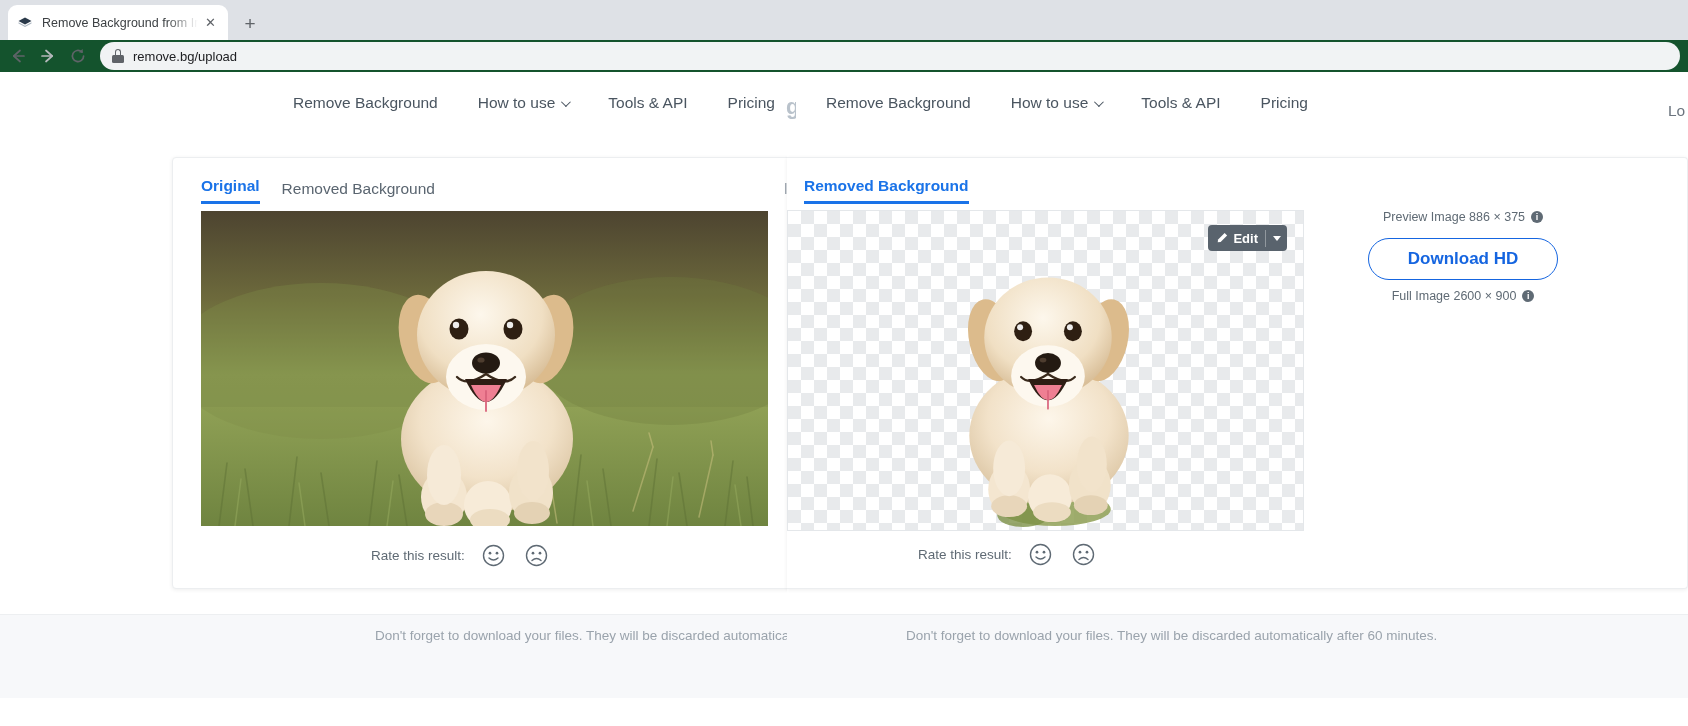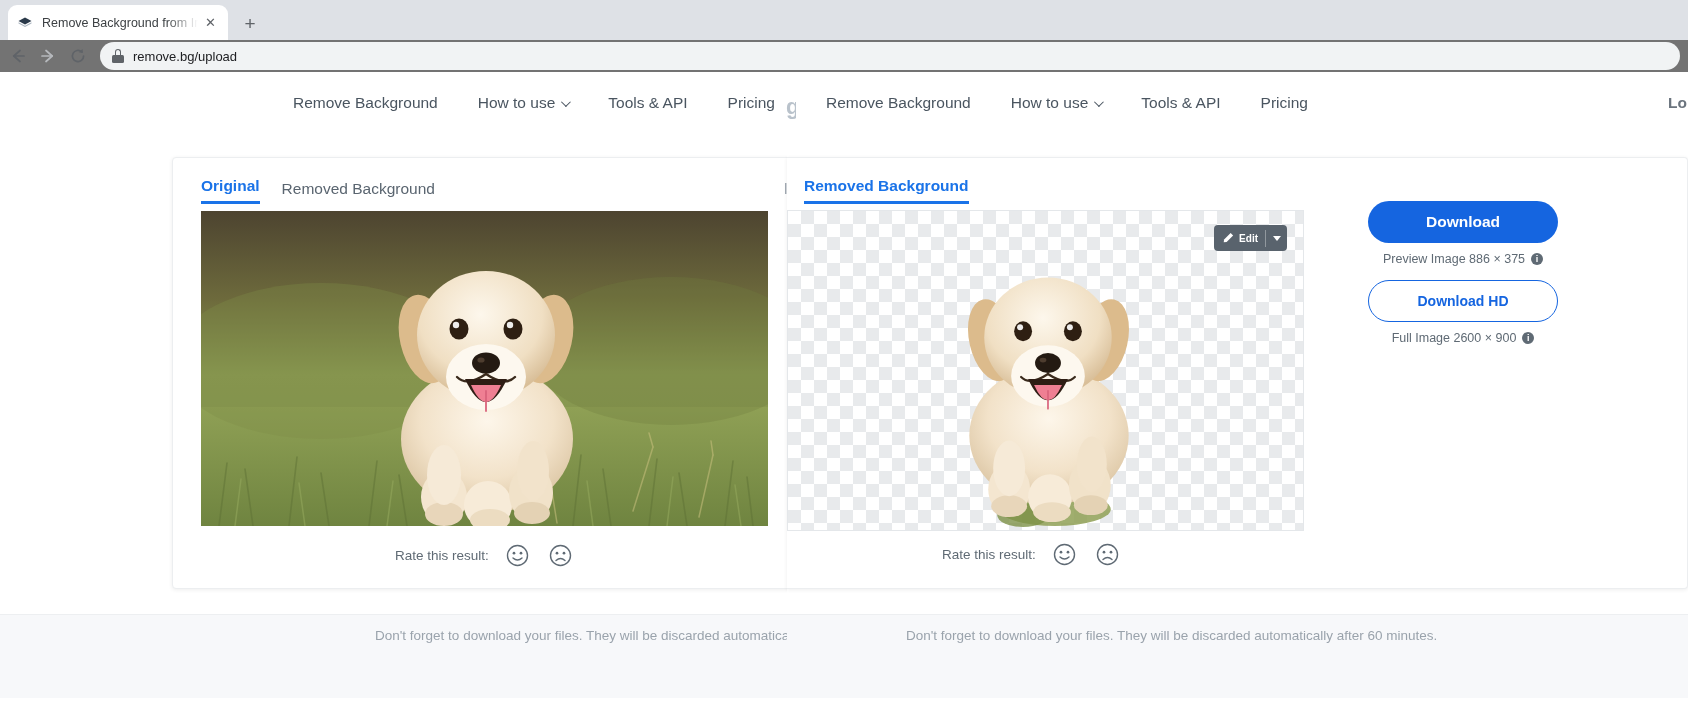--- a/index.html
+++ b/index.html
@@ -37,21 +37,21 @@
     display:flex; align-items:center; justify-content:center;
     font-size:13px; color:#5f6368; line-height:1;
   }
   .newtab {
     position:absolute; left:236px; top:9px; width:28px; height:28px;
     display:flex; align-items:center; justify-content:center;
     font-size:19px; color:#5f6368; line-height:1;
   }
   .toolbar {
     position:absolute; left:0; top:40px; width:1688px; height:32px;
-    background:#737373;
+    background:#14532d;
   }
   .nav-btn {
     position:absolute; top:4px; width:24px; height:24px;
     display:flex; align-items:center; justify-content:center;
     color:#5f6368;
   }
   .nav-back   { left:6px; }
   .nav-fwd    { left:36px; color:#b6b9bd; }
   .nav-reload { left:66px; }
   .omnibox {
@@ -89,21 +89,21 @@
   .nav-links { position:absolute; top:0; height:62px; display:flex; align-items:center; }
   .nav-link {
     font-size:15.5px; color:#4a5560; white-space:nowrap;
     display:flex; align-items:center;
   }
   .caret {
     display:inline-block; width:7px; height:7px; margin-left:6px;
     border-right:1.6px solid #4a5560; border-bottom:1.6px solid #4a5560;
     transform:rotate(45deg) translateY(-2px);
   }
-  .nav-login { position:absolute; top:0; height:62px; display:flex; align-items:center; font-size:15.5px; color:#6b747e; white-space:nowrap;font-weight:bold; }
+  .nav-login { position:absolute; top:8px; height:62px; display:flex; align-items:center; font-size:15.5px; color:#6b747e; white-space:nowrap; }
 
   
   .glyph-frag { position:absolute; font-size:15.5px; color:#9aa3ac; white-space:nowrap; overflow:hidden; }
 
   
   .card {
     position:absolute; background:#ffffff;
     border:1px solid #eceef0; border-radius:4px;
     box-shadow:0 1px 4px rgba(0,0,0,0.07);
   }
@@ -123,30 +123,30 @@
       linear-gradient(45deg,#e8eaec 25%,transparent 25%,transparent 75%,#e8eaec 75%),
       linear-gradient(45deg,#e8eaec 25%,transparent 25%,transparent 75%,#e8eaec 75%);
     background-size:26px 26px;
     background-position:0 0,13px 13px;
     border:1px solid #e4e7ea;
   }
 
   .edit-btn {
     position:absolute; display:flex; align-items:center;
     height:26px; background:#59636d; border-radius:4px;
-    padding:0 6px 0 9px; color:#ffffff; font-size:10px; font-weight:700;
+    padding:0 6px 0 9px; color:#ffffff; font-size:13px; font-weight:700;
   }
   .edit-sep { width:1px; height:17px; background:rgba(255,255,255,0.34); margin:0 7px; }
   .edit-caret {
     width:0; height:0;
     border-left:4.5px solid transparent; border-right:4.5px solid transparent;
     border-top:5px solid #ffffff;
   }
 
-  .rate-row { position:absolute; display:flex; align-items:center;margin-left:24px; }
+  .rate-row { position:absolute; display:flex; align-items:center; }
   .rate-label { font-size:13.5px; color:#5f6a74; margin-right:17px; white-space:nowrap; }
   .face { width:23px; height:23px; margin-right:20px; }
 
   
   .rail { position:absolute; left:1368px; top:128px; width:190px; }
   .btn-download {
     width:190px; height:42px; background:#1565e0; border-radius:21px;
     display:flex; align-items:center; justify-content:center;
     color:#ffffff; font-size:15.5px; font-weight:700;
   }
@@ -157,21 +157,21 @@
   .info-icon {
     width:12px; height:12px; border-radius:50%;
     background:#5f6a74; color:#ffffff;
     font-size:9px; font-weight:700; line-height:12px; text-align:center;
     margin-left:6px; flex:0 0 12px;
   }
   .btn-hd {
     width:190px; height:42px; background:#ffffff;
     border:1.5px solid #1565e0; border-radius:21px;
     display:flex; align-items:center; justify-content:center;
-    color:#1565e0; font-size:14px; font-weight:700;
+    color:#1565e0; font-size:17px; font-weight:700;
     margin-top:14px;
   }
   .add-design-row { display:flex; align-items:center; margin-top:34px; }
   .thumb-stack { position:relative; width:58px; height:40px; flex:0 0 58px; }
   .thumb-a {
     position:absolute; left:0; top:0; width:38px; height:40px; border-radius:4px;
     background:linear-gradient(150deg,#f5356e 0%,#f76a9a 38%,#f9a34b 72%,#fac05a 100%);
   }
   .thumb-b {
     position:absolute; left:26px; top:1px; width:30px; height:38px; border-radius:3px;
@@ -490,21 +490,20 @@
           <svg width="23" height="23" viewBox="0 0 23 23">
             <circle cx="11.5" cy="11.5" r="10" fill="none" stroke="#5f6a74" stroke-width="1.4"></circle>
             <circle cx="8" cy="9.2" r="1.35" fill="#5f6a74"></circle>
             <circle cx="15" cy="9.2" r="1.35" fill="#5f6a74"></circle>
             <path d="M7 16.5 Q11.5 12.5 16 16.5" fill="none" stroke="#5f6a74" stroke-width="1.4" stroke-linecap="round"></path>
           </svg>
         </span>
       </div>
 
       <div class="rail" style="left:581px; top:43px; width:190px;">
-        <div class="btn-download">Download</div>
         <div class="meta-row">
           <span>Preview Image 886 × 375</span>
           <span class="info-icon">i</span>
         </div>
         <div class="btn-hd">Download HD</div>
         <div class="meta-row">
           <span>Full Image 2600 × 900</span>
           <span class="info-icon">i</span>
         </div>
 

